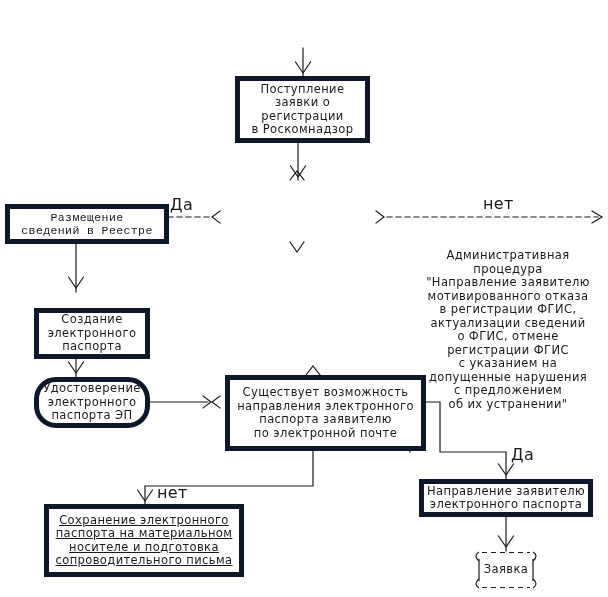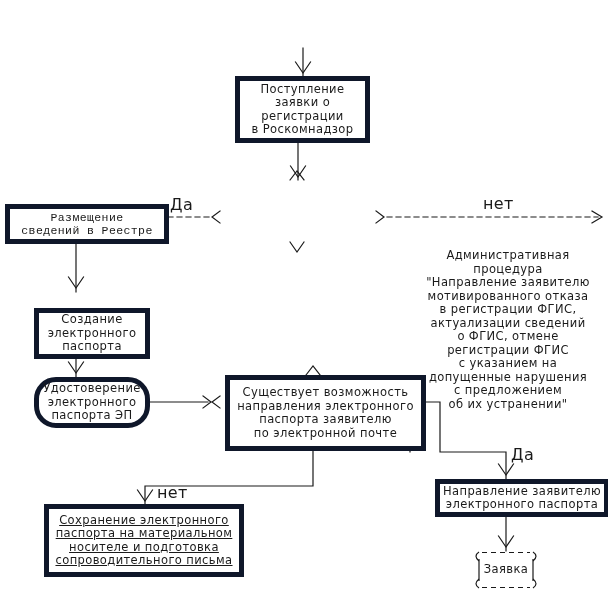--- a/index.html
+++ b/index.html
@@ -176,21 +176,21 @@
 по электронной почте</span>
   </div>
 
   <div class="node boxnode" style="left:44px; top:504px; width:200px; height:73px;text-decoration:underline;">
     <span>Сохранение электронного
 паспорта на материальном
 носителе и подготовка
 сопроводительного письма</span>
   </div>
 
-  <div class="node boxnode" style="left:419px; top:479px; width:174px; height:38px;margin-left:16px;">
+  <div class="node boxnode" style="left:419px; top:479px; width:174px; height:38px;">
     <span>Направление заявителю
 электронного паспорта</span>
   </div>
 
   <div class="node termnode" style="left:466px; top:551px; width:80px; height:38px;">
     <svg class="term-svg" width="80" height="38" viewBox="0 0 80 38">
       <g stroke="#1a1a1a" stroke-width="1.2" fill="none">
         <path d="M 13 10 q -6 -5 0 -9"></path>
         <path d="M 67 10 q 6 -5 0 -9"></path>
         <path d="M 16 1.5 L 64 1.5" stroke-dasharray="5,4"></path>

